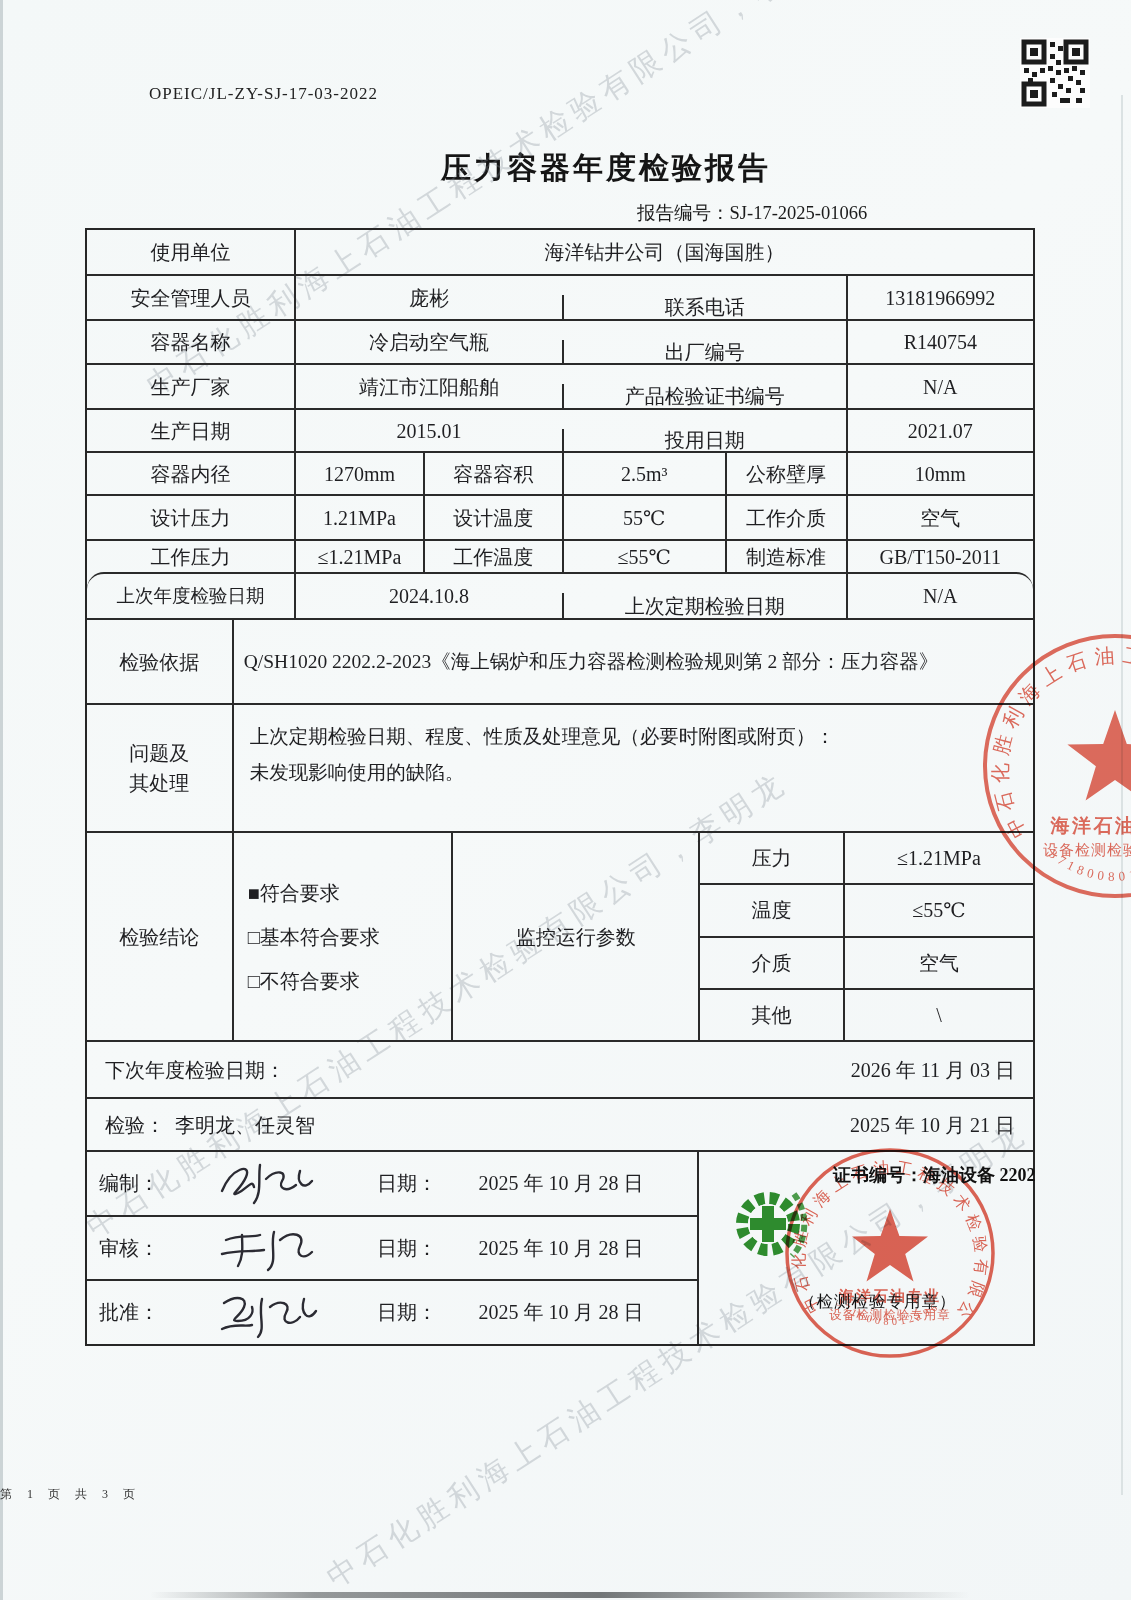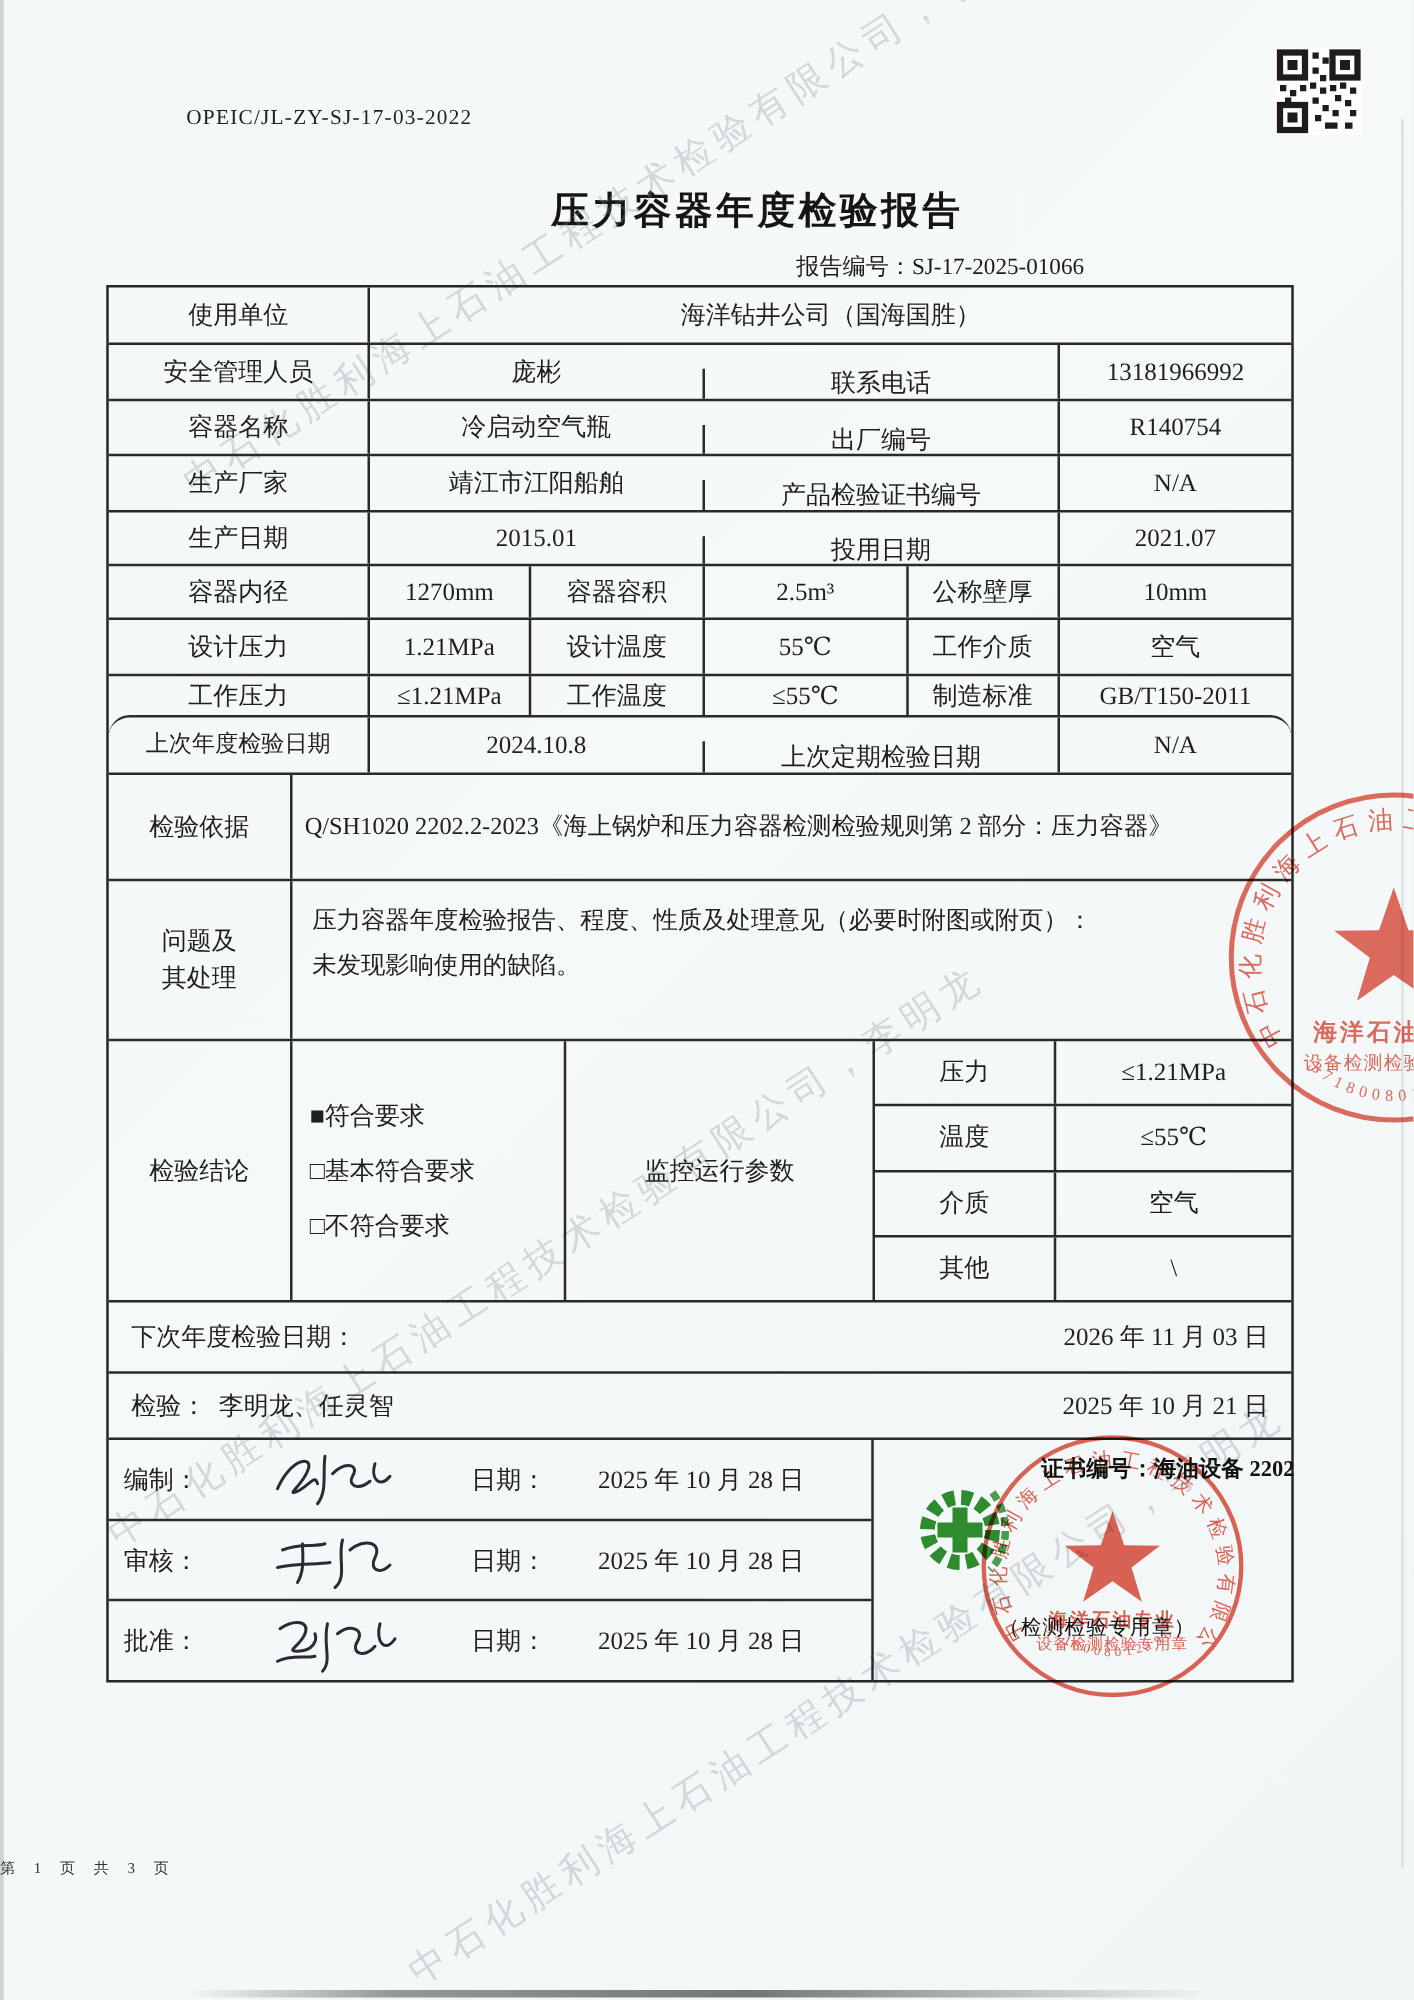--- a/index.html
+++ b/index.html
@@ -181,21 +181,21 @@
       <div class="cell wn-lab">检验依据</div>
       <div class="cell wn-rest left" style="padding-left:10px;font-size:19.5px;">Q/SH1020 2202.2-2023《海上锅炉和压力容器检测检验规则第 2 部分：压力容器》</div>
     </div>
 
     <div class="row" style="height:128px;">
       <div class="cell wn-lab" style="flex-direction:column;gap:4px;">
         <span>问题及</span>
         <span>其处理</span>
       </div>
       <div class="cell wn-rest issues">
-        <span>压力容器年度检验报告、程度、性质及处理意见（必要时附图或附页）：</span>
+        <span>上次定期检验日期、程度、性质及处理意见（必要时附图或附页）：</span>
         <span>未发现影响使用的缺陷。</span>
       </div>
     </div>
 
     <div class="row" style="height:209px;">
       <div class="cell wn-lab">检验结论</div>
       <div class="cell wc-b opts">
         <span class="opt"><span>■</span><span>符合要求</span></span>
         <span class="opt"><span>□</span><span>基本符合要求</span></span>
         <span class="opt"><span>□</span><span>不符合要求</span></span>

